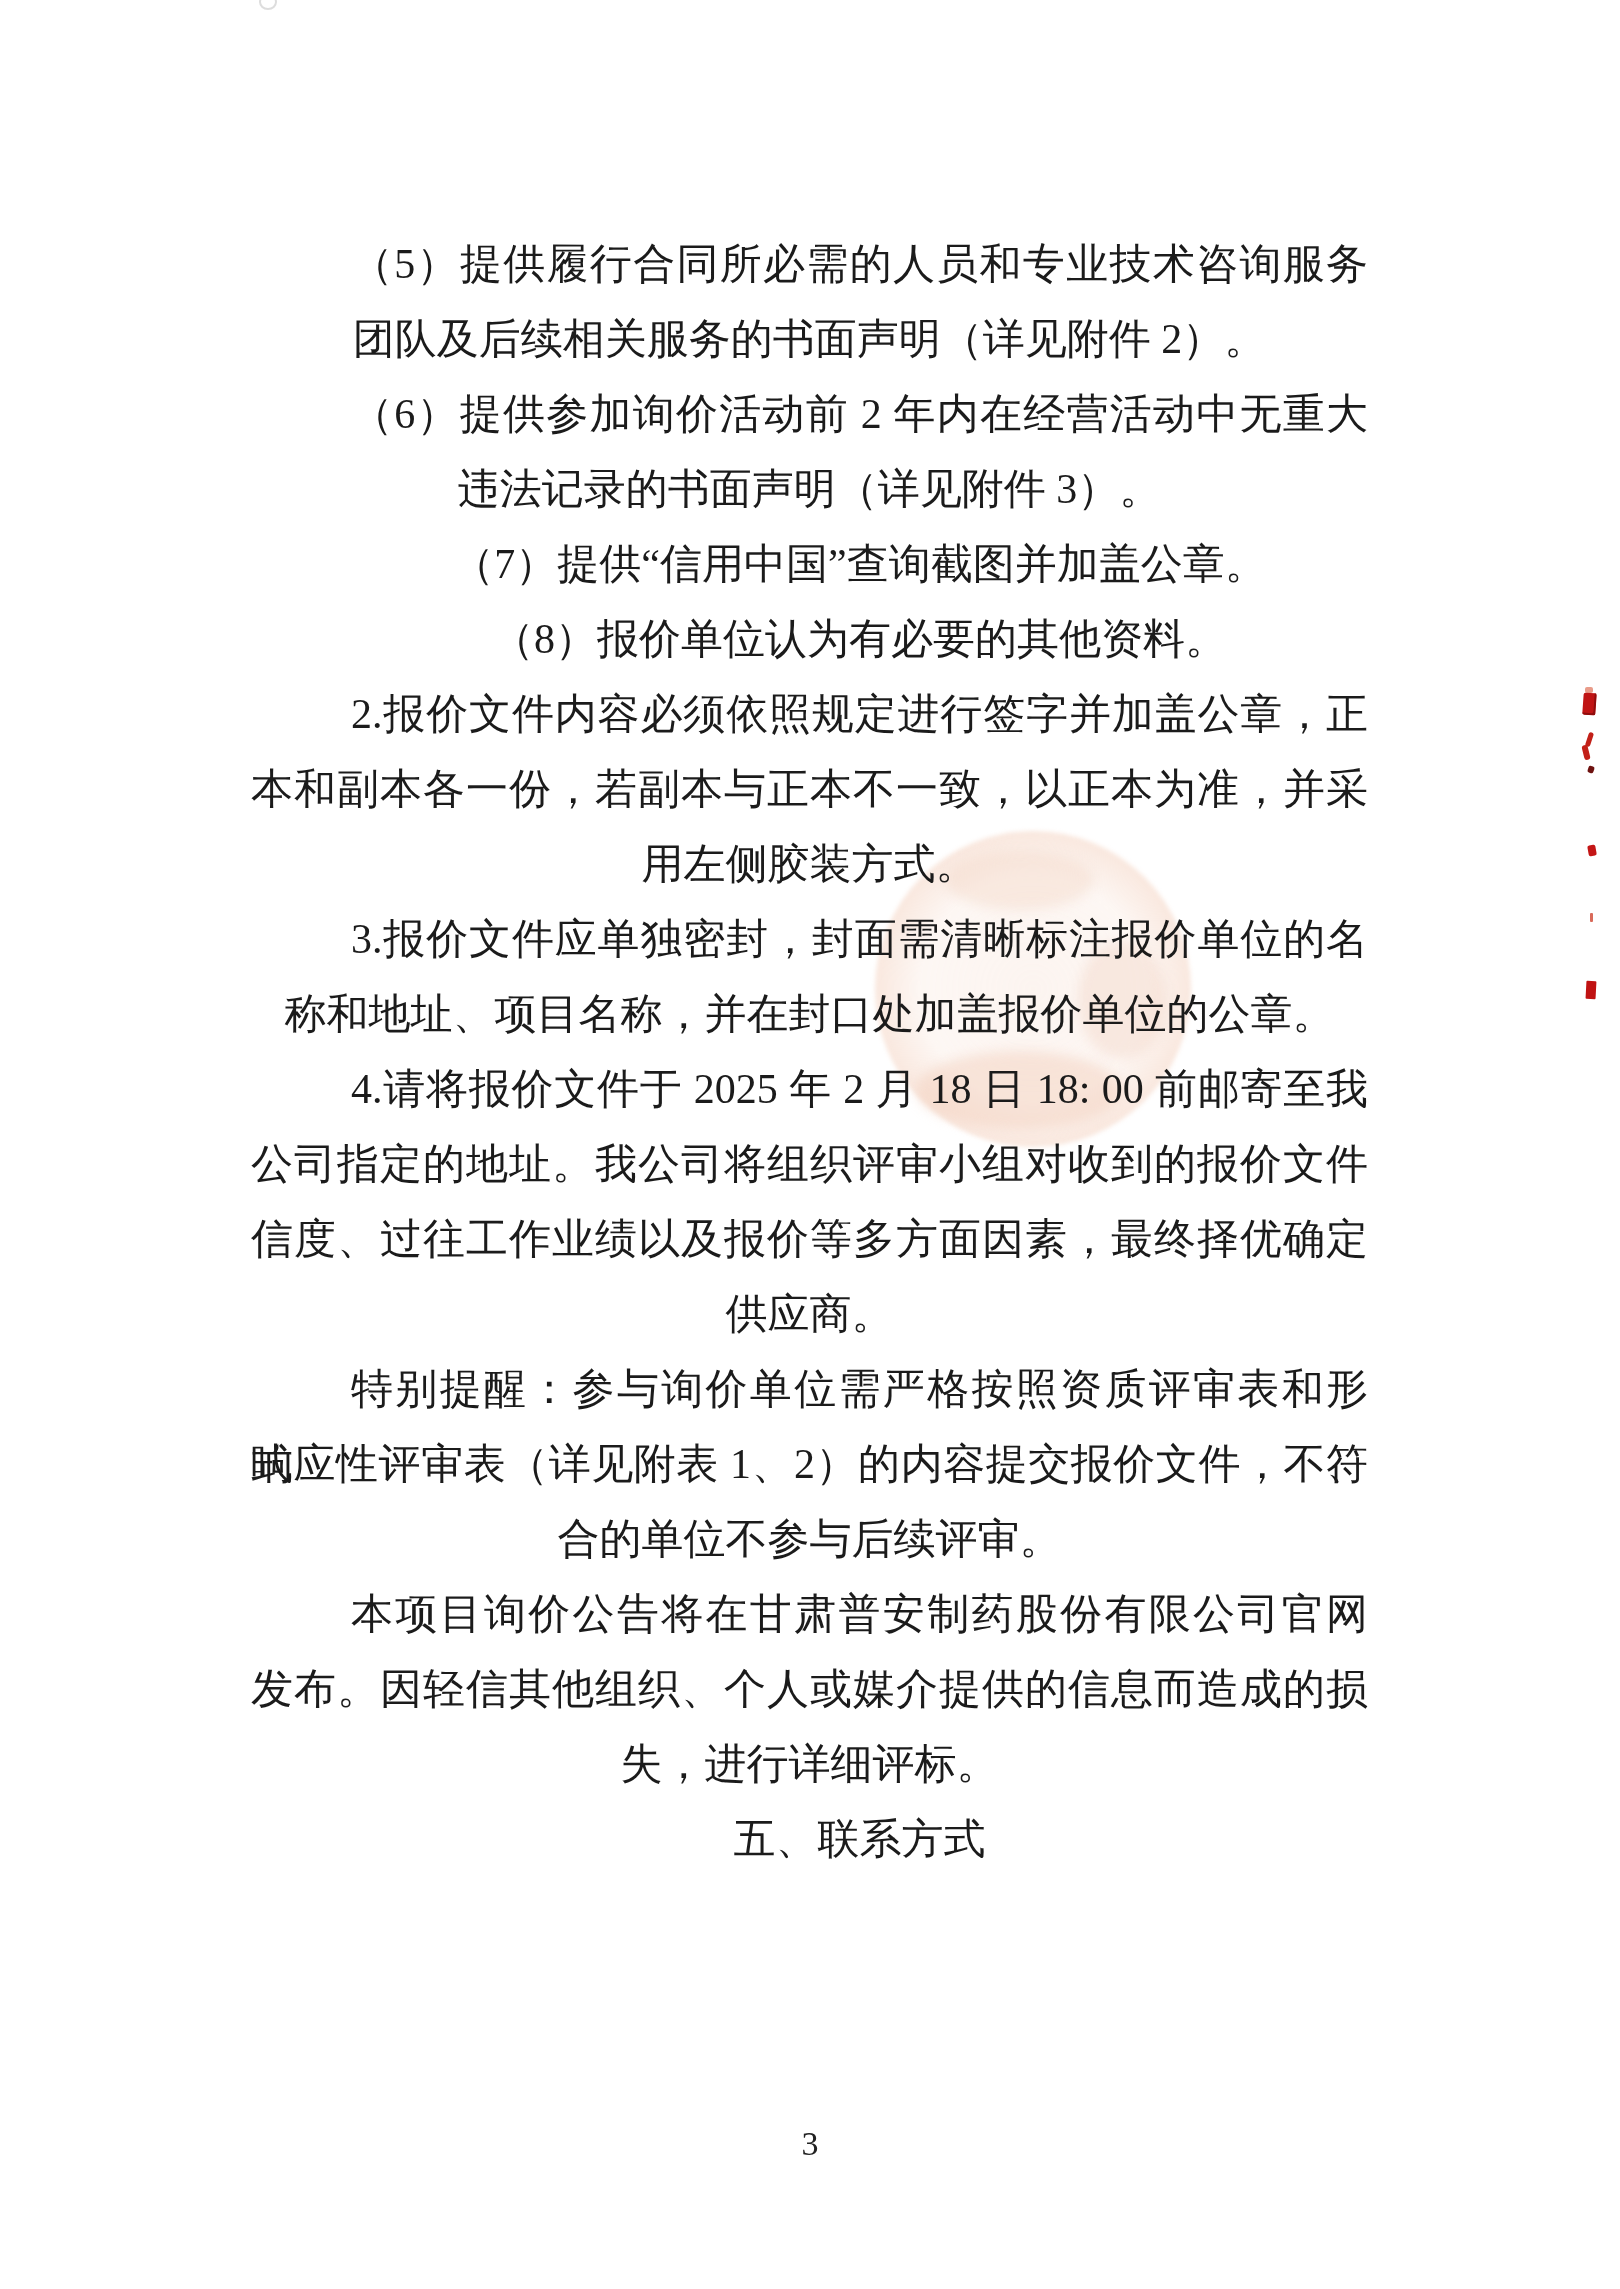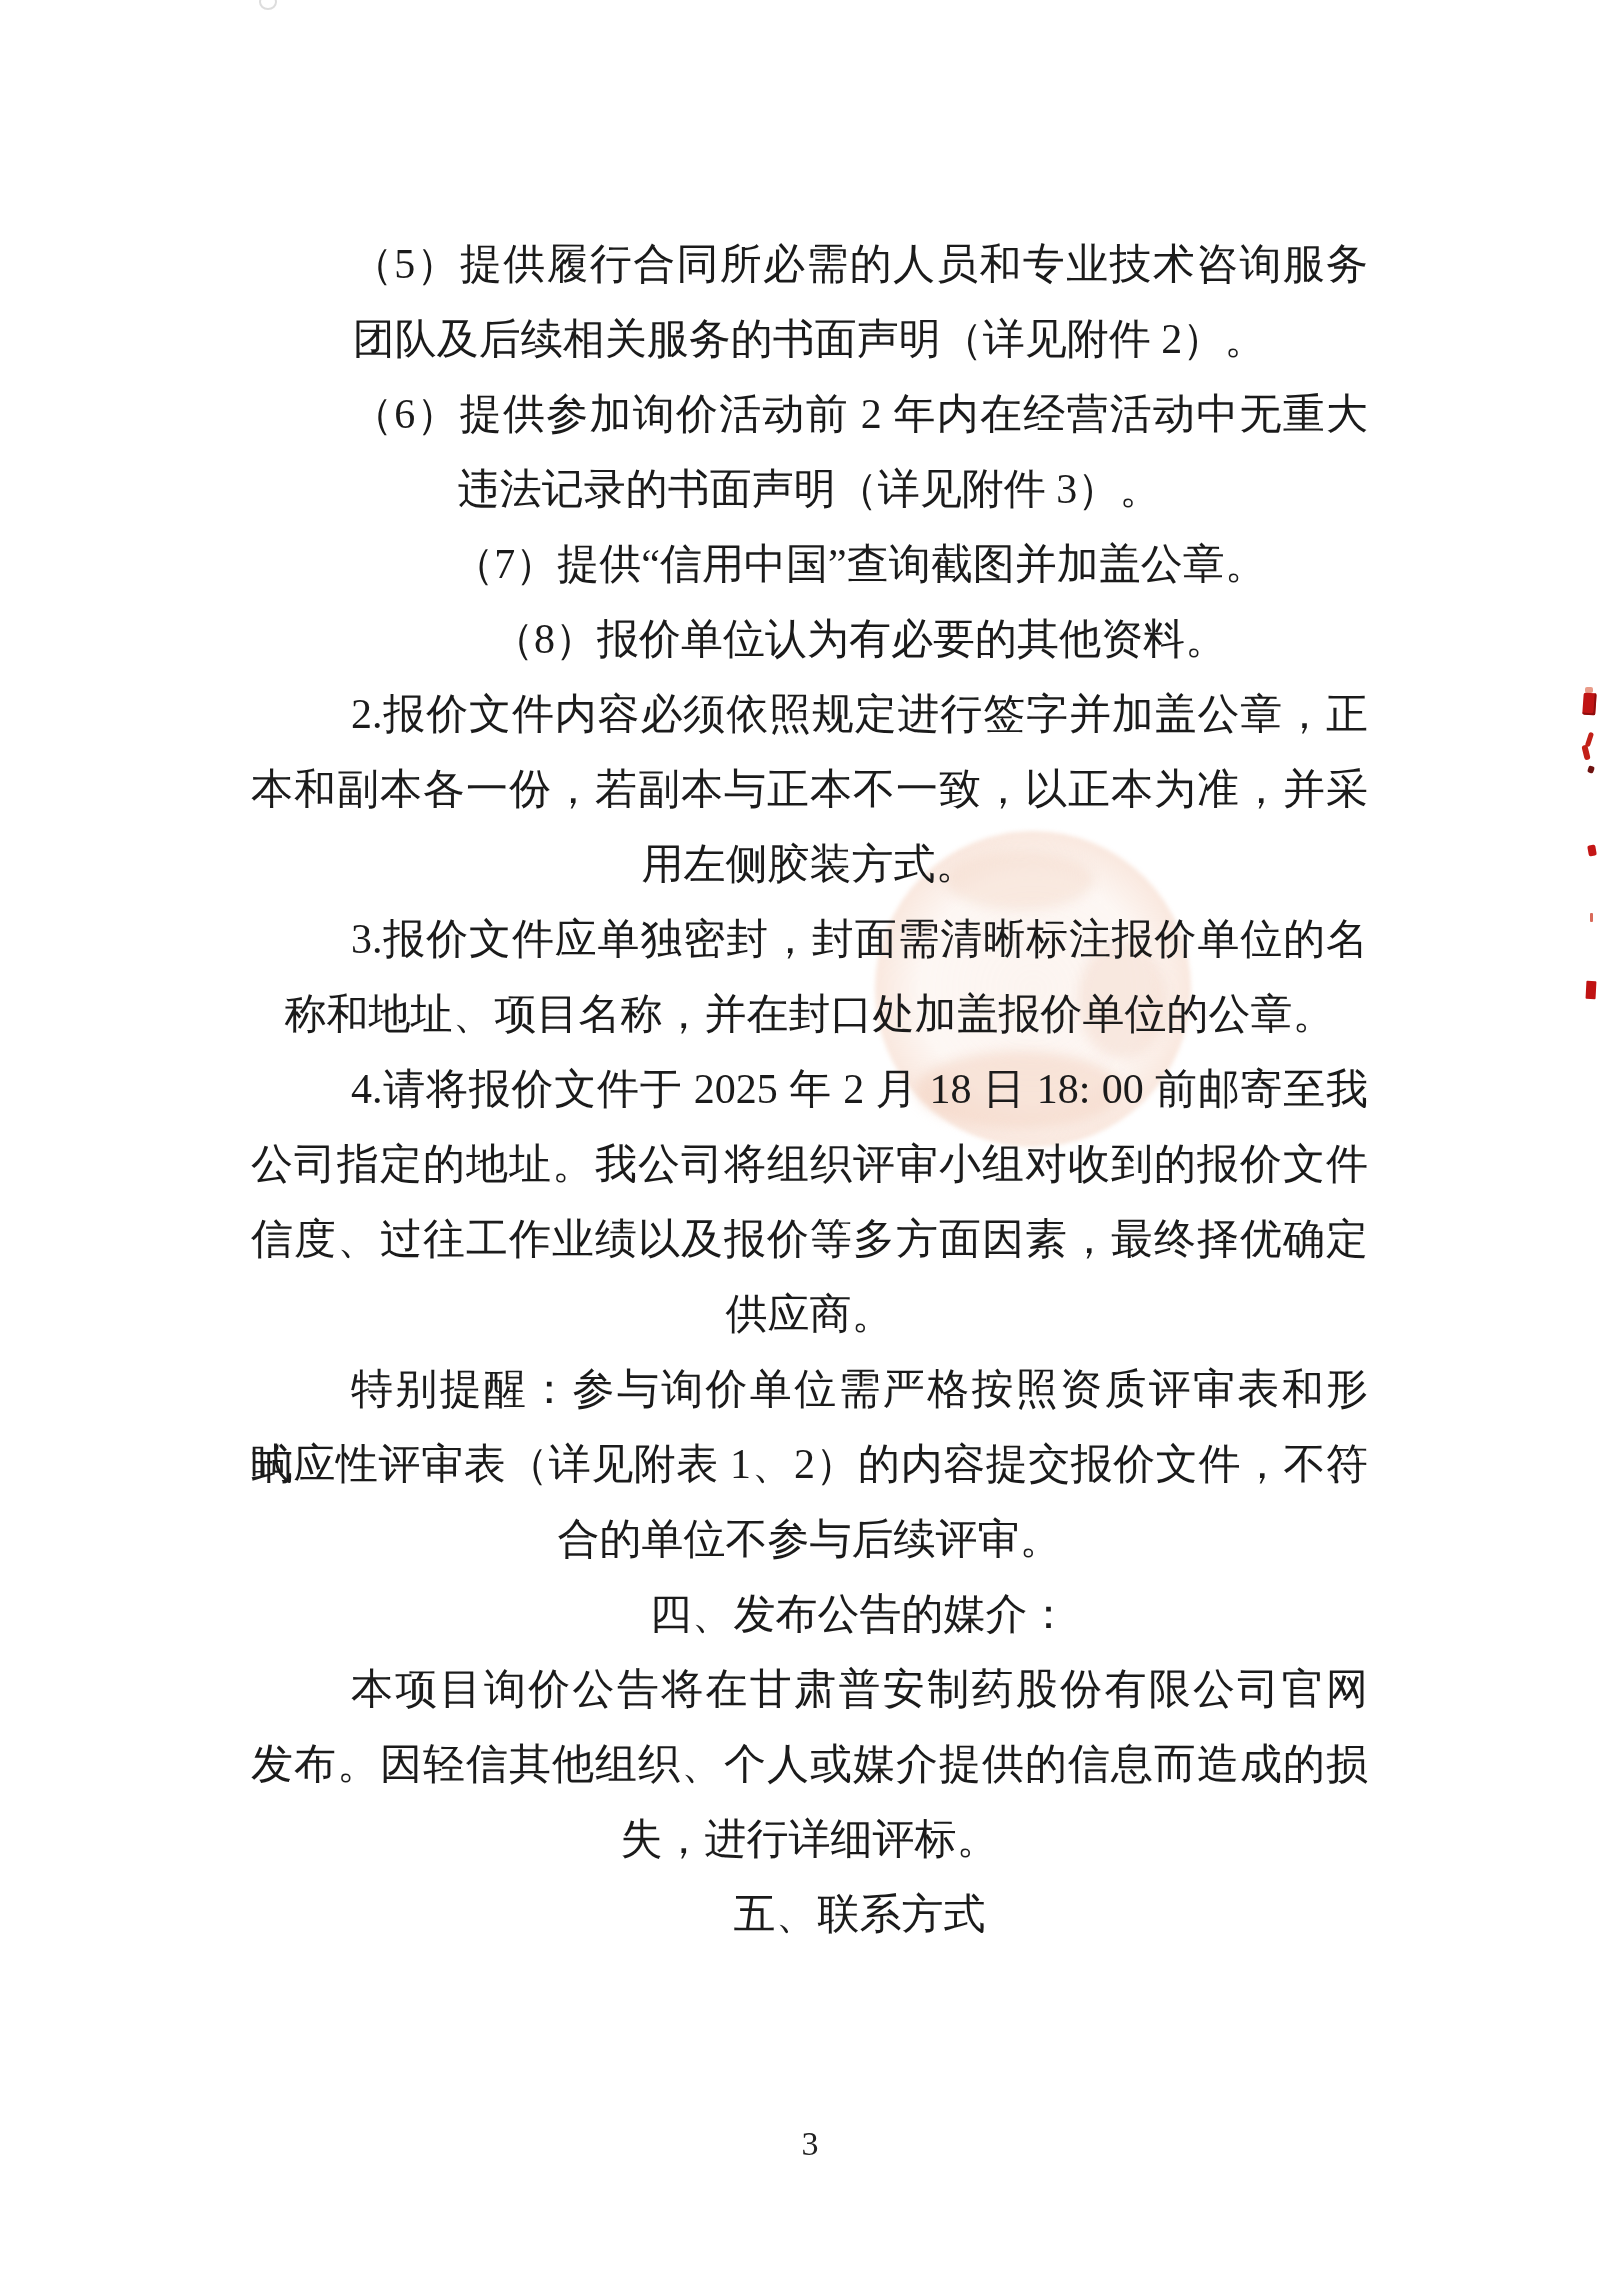--- a/index.html
+++ b/index.html
@@ -89,21 +89,20 @@
     <div class="ln">用左侧胶装方式。</div>
     <div class="ln ind full">3.报价文件应单独密封，封面需清晰标注报价单位的名</div>
     <div class="ln">称和地址、项目名称，并在封口处加盖报价单位的公章。</div>
     <div class="ln ind full">4.请将报价文件于 2025 年 2 月 18 日 18: 00 前邮寄至我</div>
     <div class="ln full">公司指定的地址。我公司将组织评审小组对收到的报价文件</div>
     <div class="ln full">信度、过往工作业绩以及报价等多方面因素，最终择优确定</div>
     <div class="ln">供应商。</div>
     <div class="ln ind full b">特别提醒：参与询价单位需严格按照资质评审表和形式、</div>
     <div class="ln full b">响应性评审表（详见附表 1、2）的内容提交报价文件，不符</div>
     <div class="ln b">合的单位不参与后续评审。</div>
-    <div class="ln ind b">四、发布公告的媒介：</div>
     <div class="ln ind full">本项目询价公告将在甘肃普安制药股份有限公司官网</div>
     <div class="ln full">发布。因轻信其他组织、个人或媒介提供的信息而造成的损</div>
     <div class="ln">失，进行详细评标。</div>
     <div class="ln ind b">五、联系方式</div>
   </div>
 
   <div class="page-number">3</div>
 
   <div class="edge-marks">
     <div class="rm m1-halo"></div>

